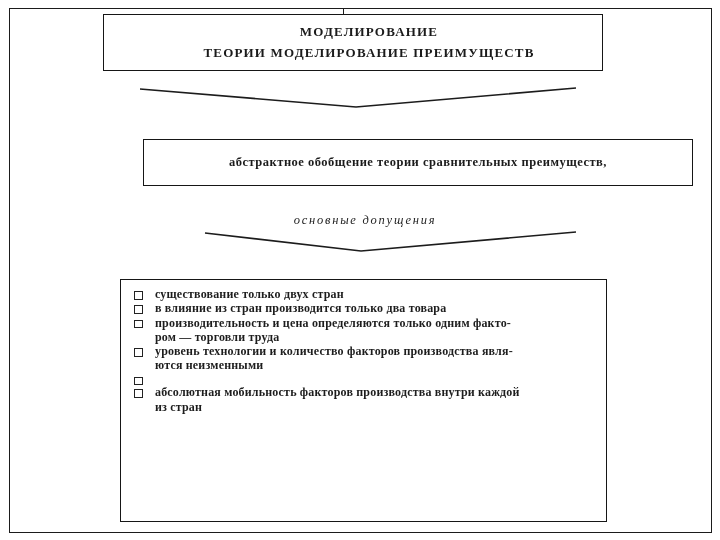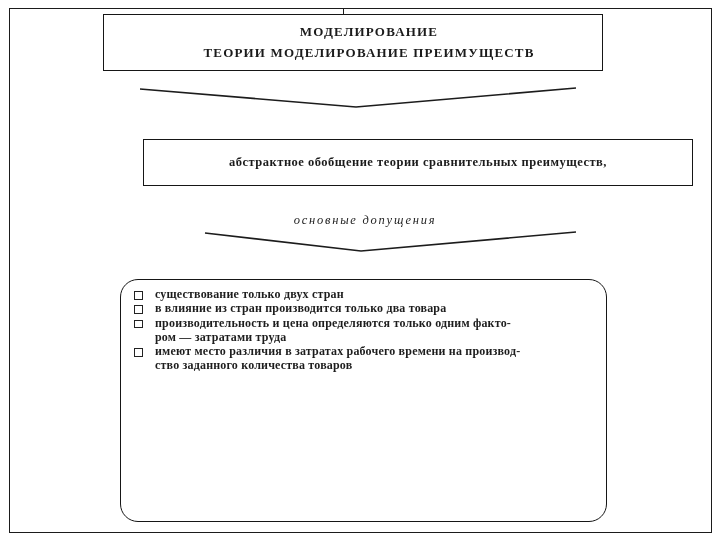--- a/index.html
+++ b/index.html
@@ -61,21 +61,20 @@
     text-align: center;
     font-style: italic;
     font-size: 12.5px;
     letter-spacing: 0.14em;
     color: #242424;
   }
   .list-box {
     left: 120px; top: 279px;
     width: 487px; height: 243px;
     padding: 7px 10px 4px 13px;
-    border-radius: 18px;
   }
   .list-box ul {
     list-style: none;
     margin: 0; padding: 0;
   }
   .item {
     display: flex;
     align-items: flex-start;
   }
   .bullet-col {
@@ -137,25 +136,37 @@
         <span class="bullet-col">
             <span class="bullet"></span>
           </span>
         <span class="item-text">в влияние из стран производится только два товара</span>
       </li>
       <li class="item">
         <span class="bullet-col">
             <span class="bullet"></span>
           </span>
         <span class="item-text">производительность и цена определяются только одним факто-
-ром — затратами труда</span>
+ром — торговли труда</span>
       </li>
       <li class="item">
         <span class="bullet-col">
             <span class="bullet"></span>
           </span>
-        <span class="item-text">имеют место различия в затратах рабочего времени на производ-
-ство заданного количества товаров</span>
+        <span class="item-text">уровень технологии и количество факторов производства явля-
+ются неизменными</span>
+      </li>
+      <li class="item">
+        <span class="bullet-col">
+            <span class="bullet"></span>
+          </span>
+      </li>
+      <li class="item">
+        <span class="bullet-col">
+            <span class="bullet"></span>
+          </span>
+        <span class="item-text">абсолютная мобильность факторов производства внутри каждой
+из стран</span>
       </li>
     </ul>
   </div>
 
 </div>
 
 </body></html>

